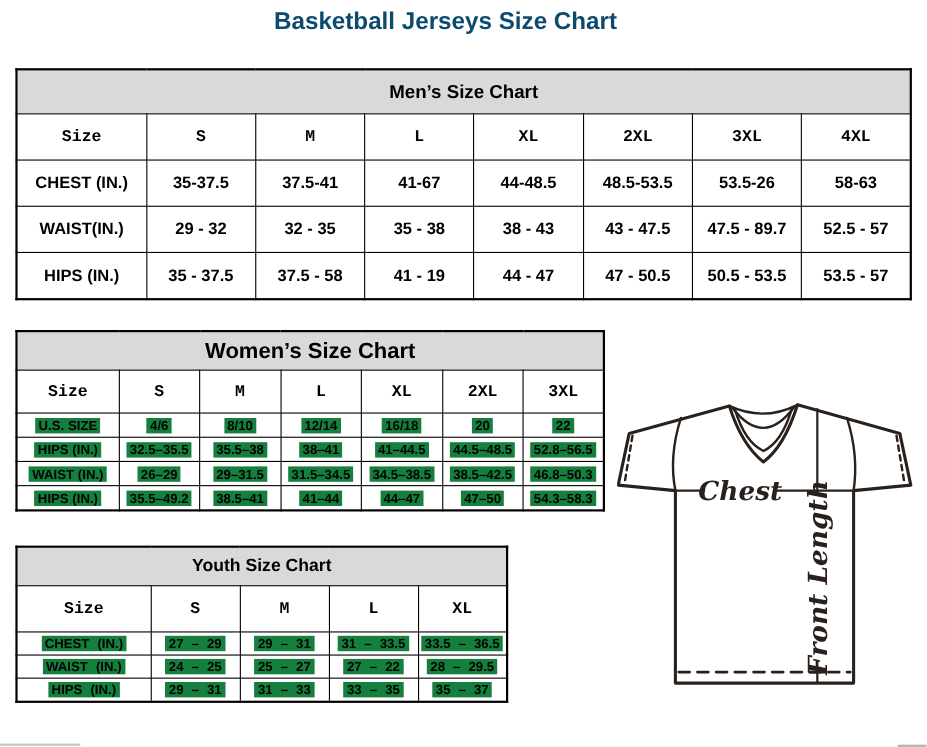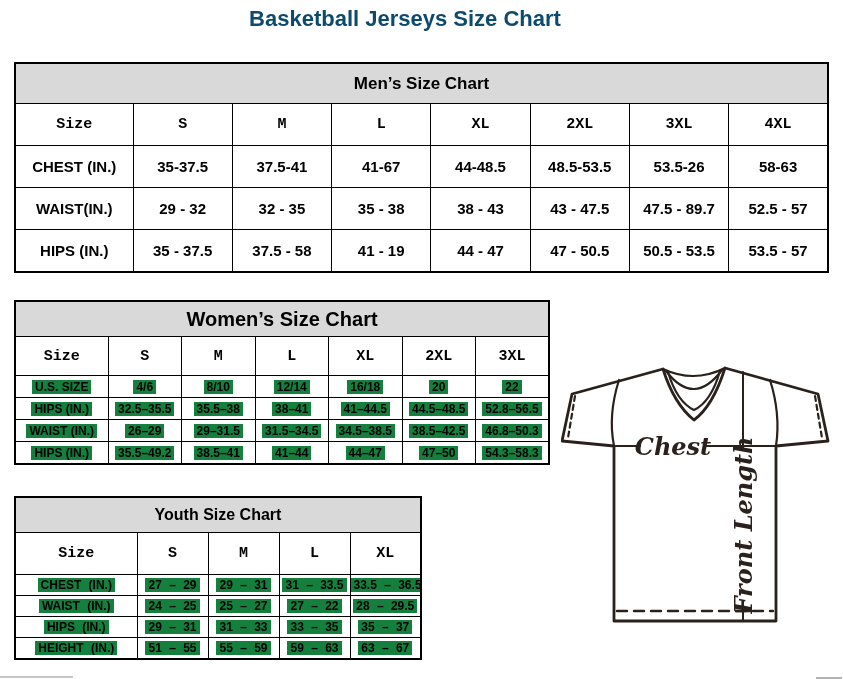--- a/index.html
+++ b/index.html
@@ -25,21 +25,21 @@
   #men-table{left:14px;top:62px;width:815px;}
   #men-table tr.band td{height:39px;}
   #men-table tr.hdr td{height:41px;}
   #men-table tr.datarow td{height:41px;font-size:15px;}
   
   #women-table{left:14px;top:300px;width:536px;}
   #women-table tr.band td{height:34px;font-size:20px;}
   #women-table tr.hdr td{height:38px;}
   #women-table tr.datarow td{height:21px;font-size:12px;}
   
-  #youth-table{left:14px;top:496px;width:408px;}
+  #youth-table{left:14px;top:496px;width:448px;}
   #youth-table tr.band td{height:34px;font-size:16px;}
   #youth-table tr.hdr td{height:41px;}
   #youth-table tr.datarow td{height:20px;font-size:12px;word-spacing:4px;}
   #women-table .hl, #youth-table .hl{background:#15803d;padding:0 3px;}
   #women-table td.lbl, #youth-table td.lbl{font-size:11.5px;}
   
   #jersey{position:absolute;left:561px;top:364px;width:272px;height:264px;}
   #jersey text{
     font-family:"DejaVu Serif","Liberation Serif",serif;
     font-weight:bold;font-style:italic;font-size:24px;fill:#2a211c;
@@ -188,27 +188,20 @@
         <td><span class="hl">25 – 27</span></td>
         <td><span class="hl">27 – 22</span></td>
         <td><span class="hl">28 – 29.5</span></td>
       </tr>
       <tr class="datarow">
         <td class="lbl"><span class="hl">HIPS (IN.)</span></td>
         <td><span class="hl">29 – 31</span></td>
         <td><span class="hl">31 – 33</span></td>
         <td><span class="hl">33 – 35</span></td>
         <td><span class="hl">35 – 37</span></td>
-      </tr>
-      <tr class="datarow">
-        <td class="lbl"><span class="hl">HEIGHT (IN.)</span></td>
-        <td><span class="hl">51 – 55</span></td>
-        <td><span class="hl">55 – 59</span></td>
-        <td><span class="hl">59 – 63</span></td>
-        <td><span class="hl">63 – 67</span></td>
       </tr>
     </tbody>
   </table>
 
 <svg id="jersey" viewBox="0 0 272 264">
 
   <g fill="#ffffff" stroke="#2a211c" stroke-width="2.8" stroke-linejoin="round" stroke-linecap="round">
     <path d="M102 5 L11 30 L1 77 L53 82 L53 257 L215 257 L215 82 L267 77 L257 30 L164 4
              Q152 42 133 56 Q113 40 102 5 Z"></path>
   </g>

